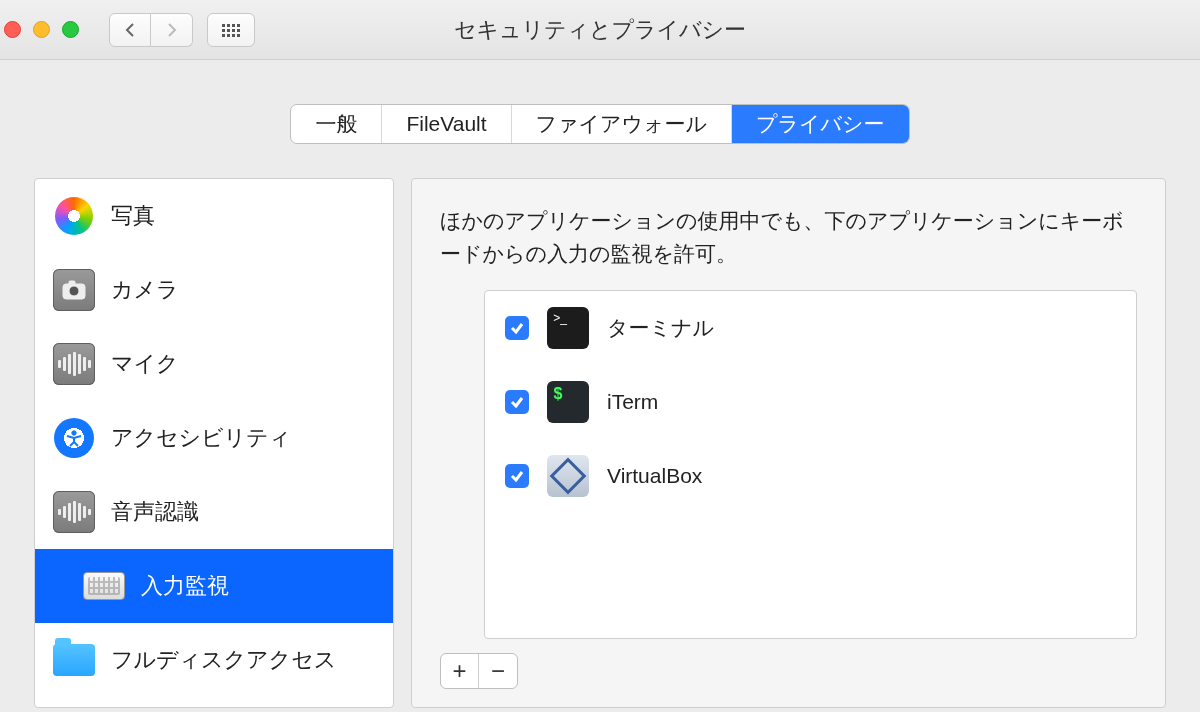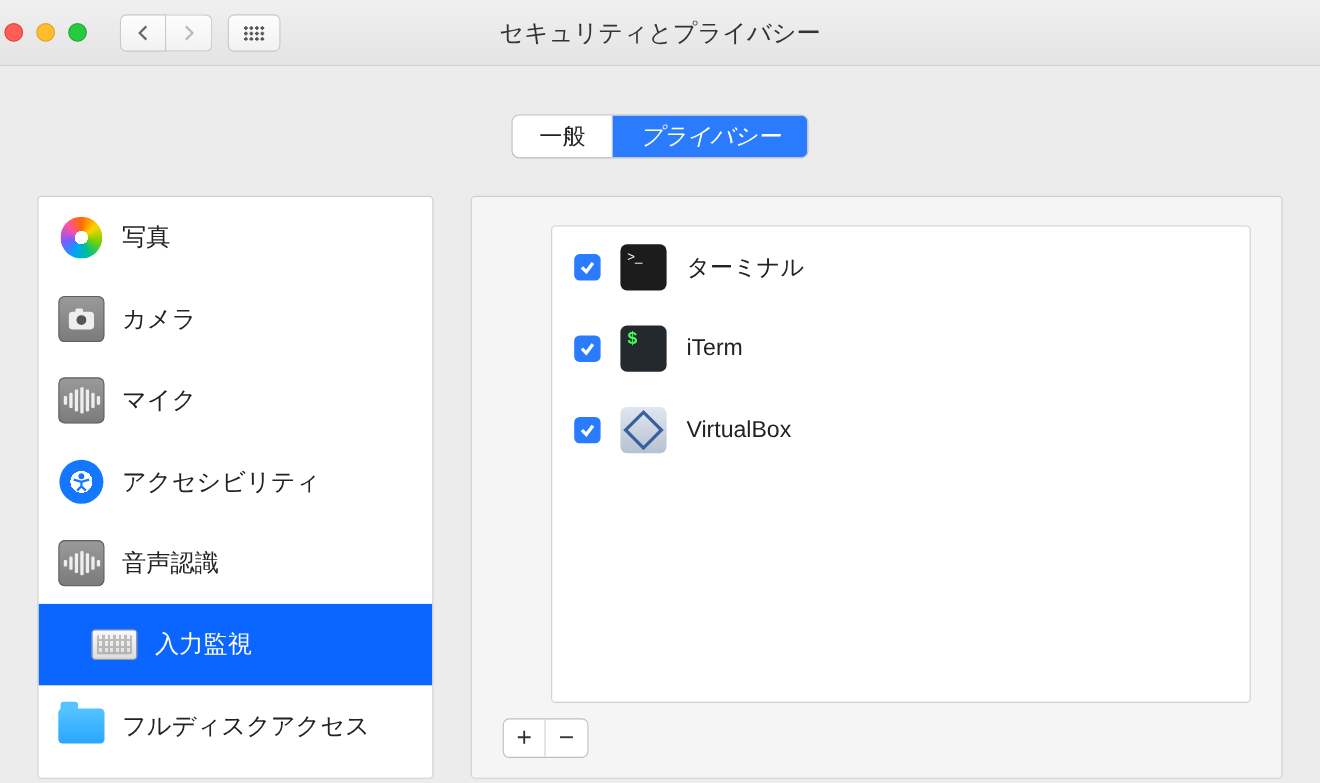--- a/index.html
+++ b/index.html
@@ -70,25 +70,25 @@
   .tabs-row { display:flex; justify-content:center; padding-top: 44px; }
   .segmented {
     display:flex; border:1px solid #bfbfbf; border-radius:7px; overflow:hidden;
     background:#fff; height:40px;
   }
   .seg-tab {
     padding: 16px 24px; display:flex; align-items:center; font-size:21px;
     border-right:1px solid #d8d8d8; color:#222; cursor:default;
   }
   .seg-tab:last-child{ border-right:none; }
-  .seg-tab.active { background:#2b7bff; color:#fff;font-style:italic; }
+  .seg-tab.active { background:#2b7bff; color:#fff; }
 
   
   .content {
-    display:flex; gap: 34px; padding: 34px 34px 0 34px;
+    display:flex; gap: 17px; padding: 34px 34px 0 34px;
     height: calc(100% - 60px - 88px);
   }
   .sidebar {
     width: 360px; background:#fff; border:1px solid #cfcfcf; border-radius:4px;
     overflow:hidden;
   }
   .side-item {
     display:flex; align-items:center; gap:16px;
     padding: 16px 18px; font-size:22px; color:#222;
   }
@@ -167,20 +167,22 @@
   </div>
   <div class="grid-btn">
     <div class="grid-icon"></div>
   </div>
   <div class="win-title">セキュリティとプライバシー</div>
 </div>
 
 <div class="tabs-row">
   <div class="segmented">
     <div class="seg-tab">一般</div>
+    <div class="seg-tab">FileVault</div>
+    <div class="seg-tab">ファイアウォール</div>
     <div class="seg-tab active">プライバシー</div>
   </div>
 </div>
 
 <div class="content">
 
   <div class="sidebar">
     <div class="side-item">
       <div class="side-icon">
           <div class="ic-photos"></div>
@@ -244,20 +246,21 @@
     </div>
     <div class="side-item">
       <div class="side-icon">
           <div class="ic-folder"></div>
         </div>
       <span>フルディスクアクセス</span>
     </div>
   </div>
 
   <div class="right-pane">
+    <div class="desc">ほかのアプリケーションの使用中でも、下のアプリケーションにキーボードからの入力の監視を許可。</div>
 
     <div class="app-list">
       <div class="app-row">
         <div class="chk">
             <svg viewBox="0 0 16 16">
               <path d="M3 8 L7 12 L13 4"></path>
             </svg>
           </div>
         <div class="app-icon app-terminal"></div>
         <span class="app-name">ターミナル</span>

